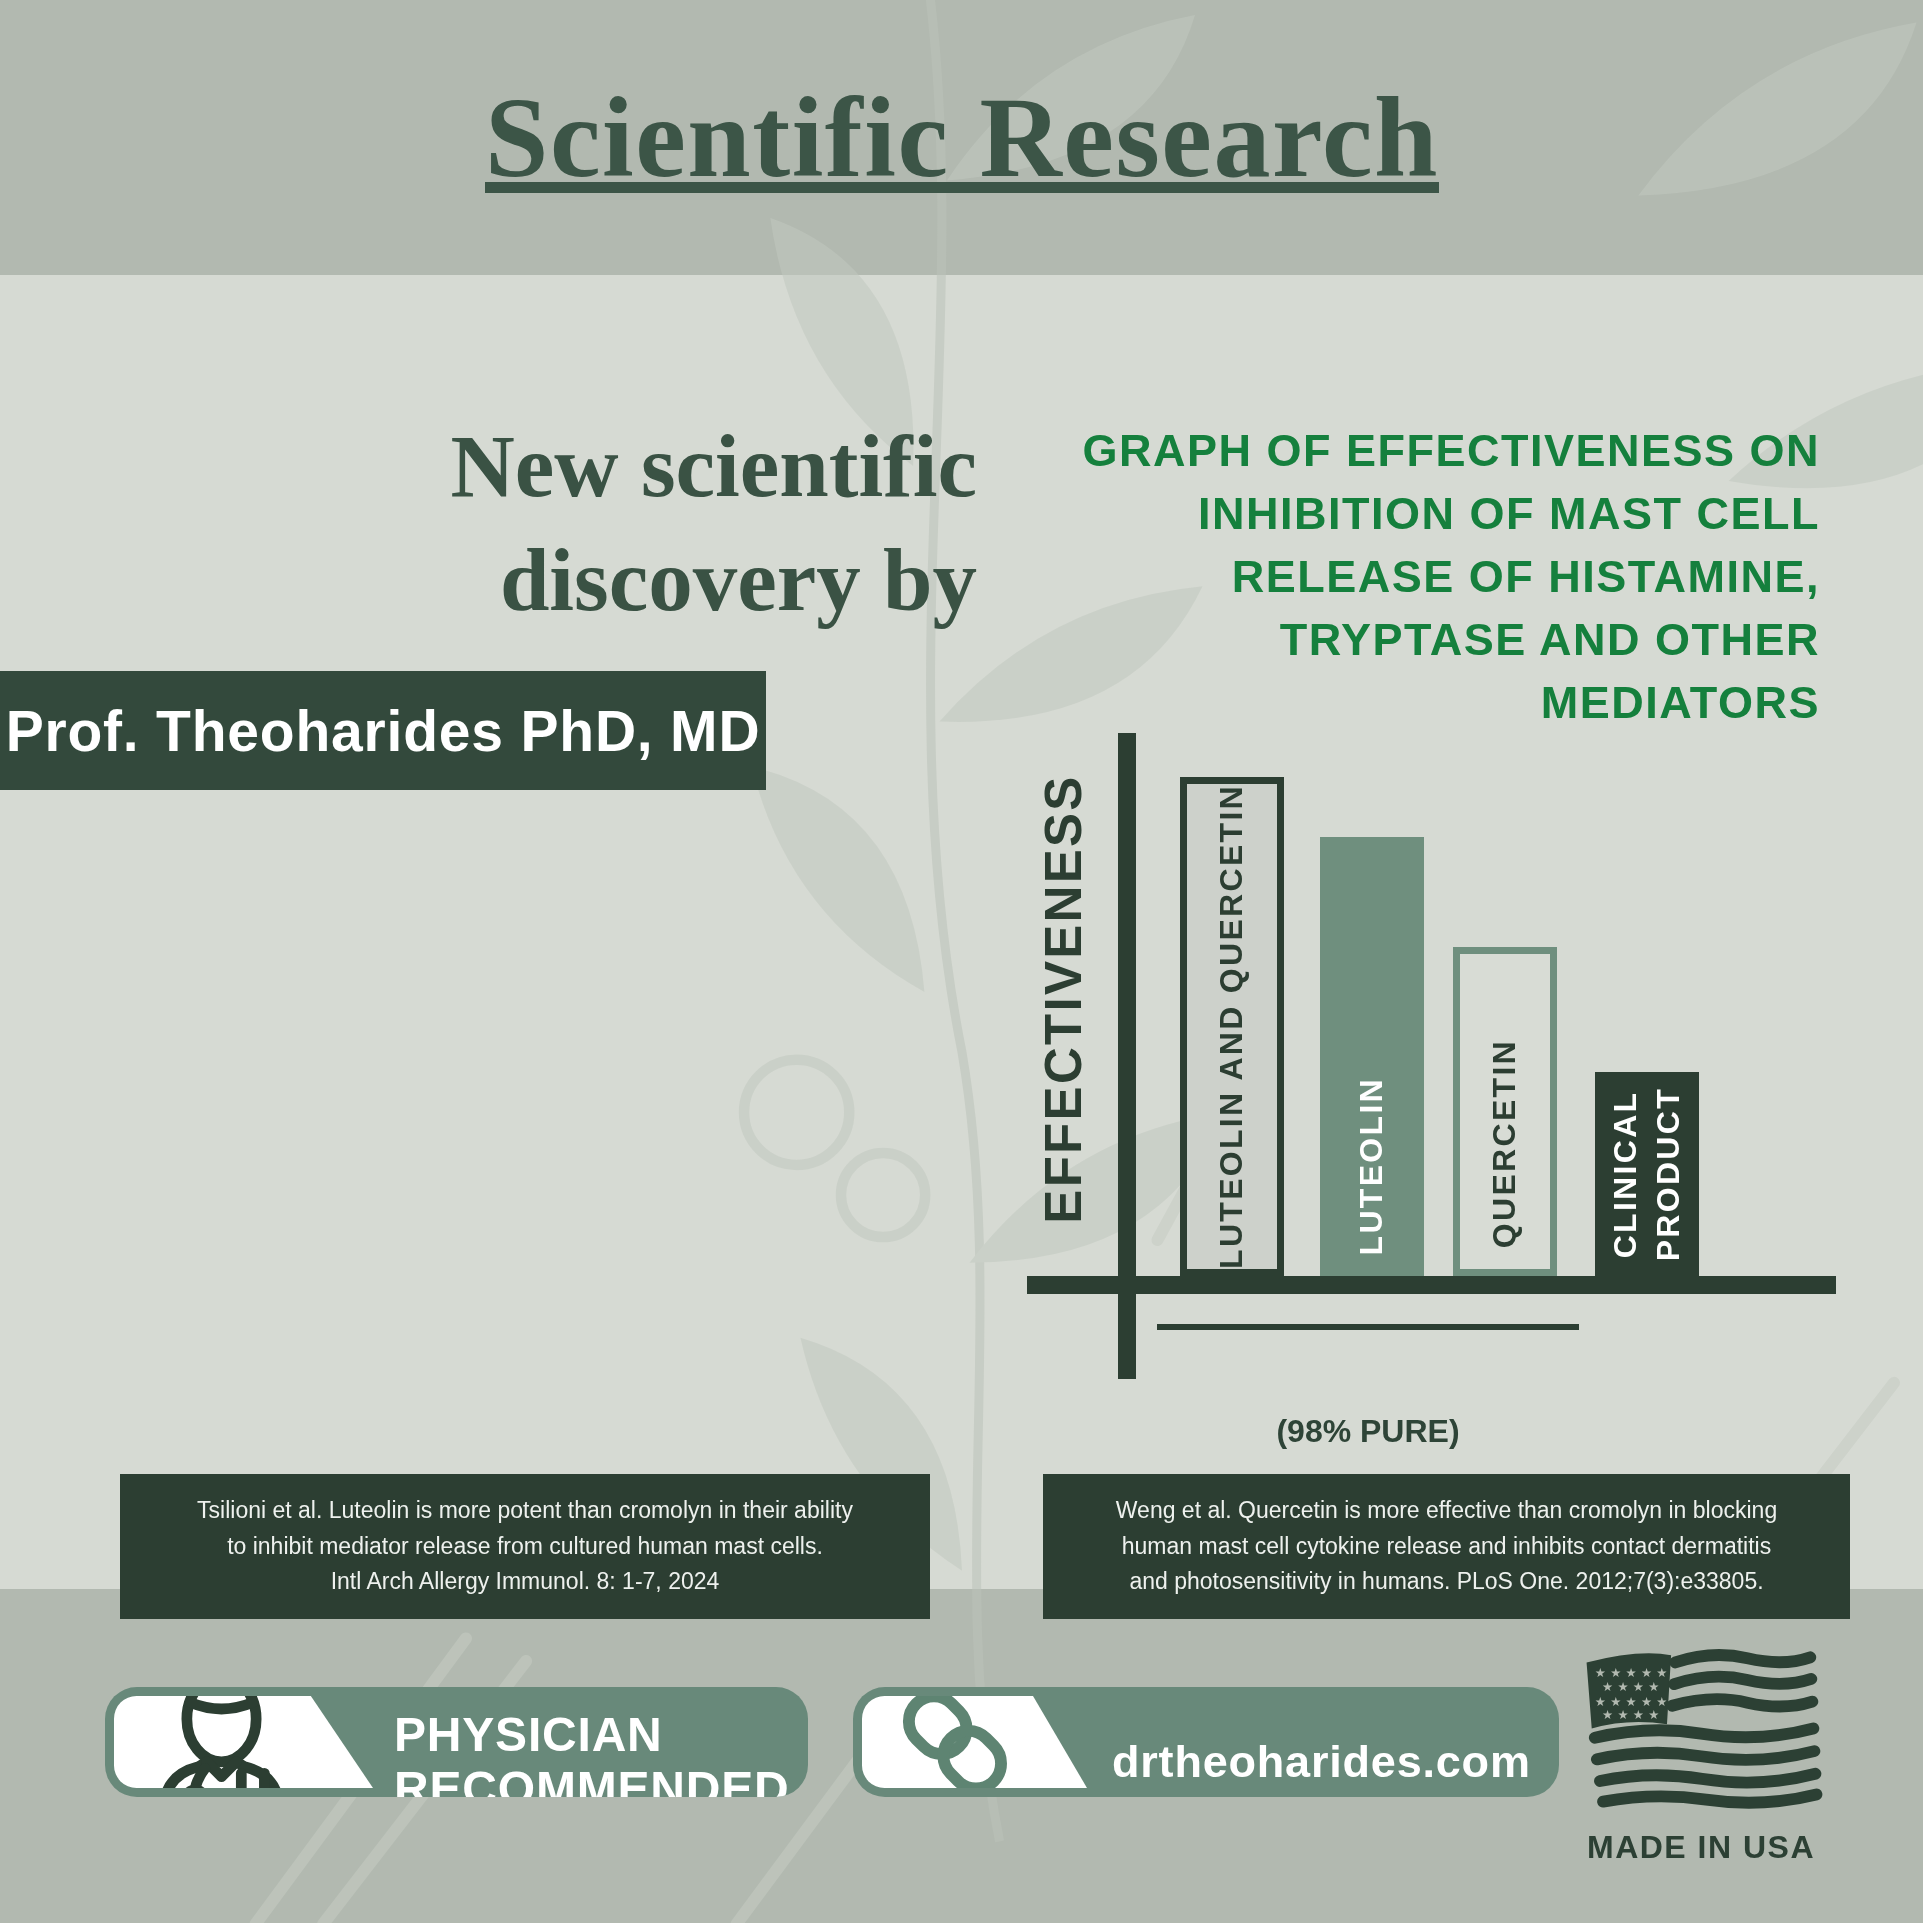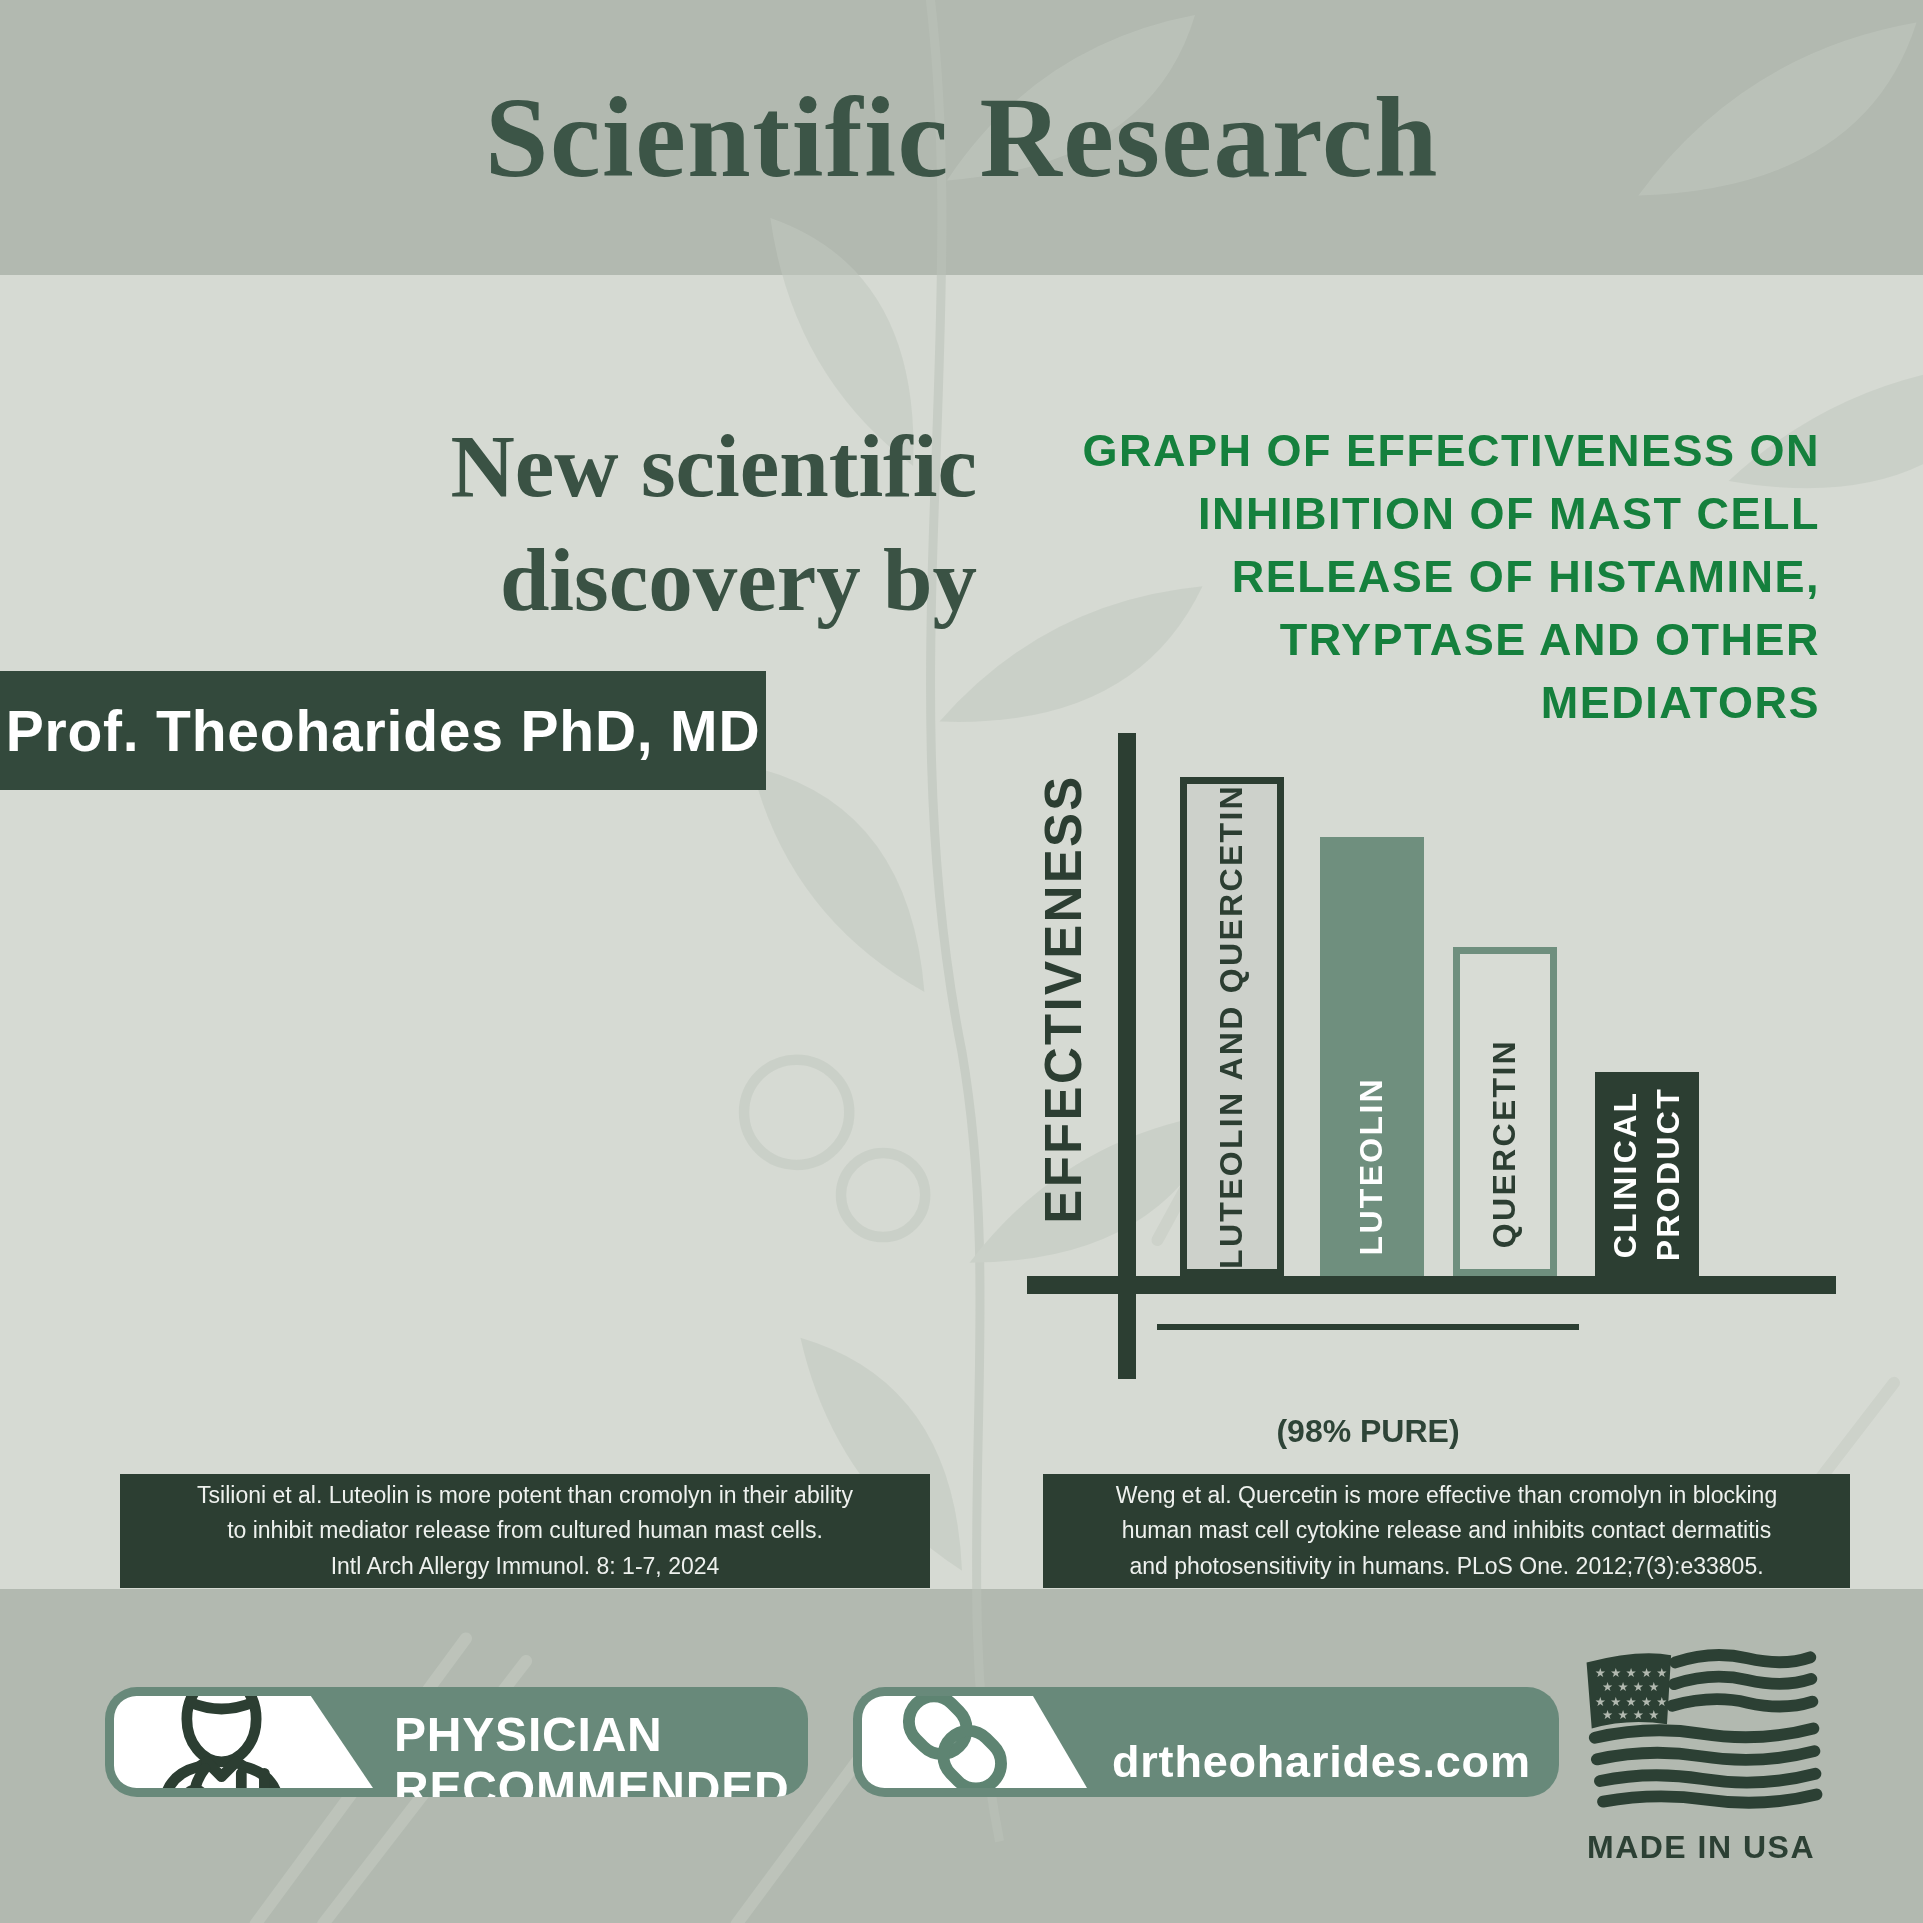--- a/index.html
+++ b/index.html
@@ -7,21 +7,21 @@
           background:#d6dad3;font-family:"Liberation Sans",sans-serif;}
   
   .band-top{position:absolute;left:0;top:0;width:1924px;height:275px;background:#b2b9b0;}
   .band-bottom{position:absolute;left:0;top:1589px;width:1924px;height:335px;background:#b2b9b0;}
   
   .watermark{position:absolute;left:0;top:0;width:1924px;height:1924px;opacity:.55;pointer-events:none;}
   
   .page-title{position:absolute;left:0;top:0;width:1924px;height:275px;
       display:flex;align-items:center;justify-content:center;
       font-family:"Liberation Serif",serif;font-weight:700;font-size:114px;
-      color:#3c5547;letter-spacing:1.5px;}
+      color:#3c5547;letter-spacing:1.5px;text-decoration:underline;}
   
   .intro{position:absolute;left:0;top:410px;width:977px;text-align:right;
       font-family:"Liberation Serif",serif;font-weight:700;font-size:89px;
       line-height:1.28;color:#3a5244;white-space:pre-line;}
   .prof-banner{position:absolute;left:0;top:671px;width:766px;height:119px;
       background:#33493c;display:flex;align-items:center;justify-content:center;}
   .prof-banner span{color:#ffffff;font-weight:700;font-size:57px;letter-spacing:0.8px;}
   .headline{position:absolute;left:0;top:833px;width:977px;text-align:center;
       font-family:"Liberation Serif",serif;color:#3a5244;}
   .headline .hl{display:block;line-height:1.18;}
@@ -38,21 +38,21 @@
   .bar{position:absolute;box-sizing:border-box;display:flex;justify-content:center;}
   .bar.center{align-items:center;}
   .bar.low{align-items:flex-end;}
   .bar-label{writing-mode:vertical-rl;transform:rotate(180deg);white-space:pre;
       font-weight:700;font-size:32px;letter-spacing:2.3px;line-height:1.35;text-align:center;}
   .bar.low .bar-label{margin-bottom:21px;}
   .purity-bracket{position:absolute;left:1157px;top:1324px;width:422px;height:6px;background:#2c3e32;}
   .purity-label{position:absolute;left:1157px;top:1413px;width:422px;text-align:center;
       font-weight:700;font-size:32px;color:#2e4437;}
   
-  .cite{position:absolute;top:1474px;height:114px;background:#2c3e32;color:#eef1ee;
+  .cite{position:absolute;top:1474px;height:145px;background:#2c3e32;color:#eef1ee;
       display:flex;align-items:center;justify-content:center;text-align:center;
       font-size:23px;line-height:1.55;white-space:pre-line;}
   .cite-left{left:120px;width:810px;}
   .cite-right{left:1043px;width:807px;}
   
   .badge{position:absolute;top:1687px;height:110px;background:#68897a;border-radius:32px;overflow:hidden;}
   .badge-physician{left:105px;width:703px;}
   .badge-link{left:853px;width:706px;}
   .icon-box{position:absolute;left:9px;top:9px;bottom:9px;width:259px;background:#ffffff;
       border-radius:22.5px 0 0 22.5px;clip-path:polygon(0 0,76% 0,100% 100%,0 100%);

